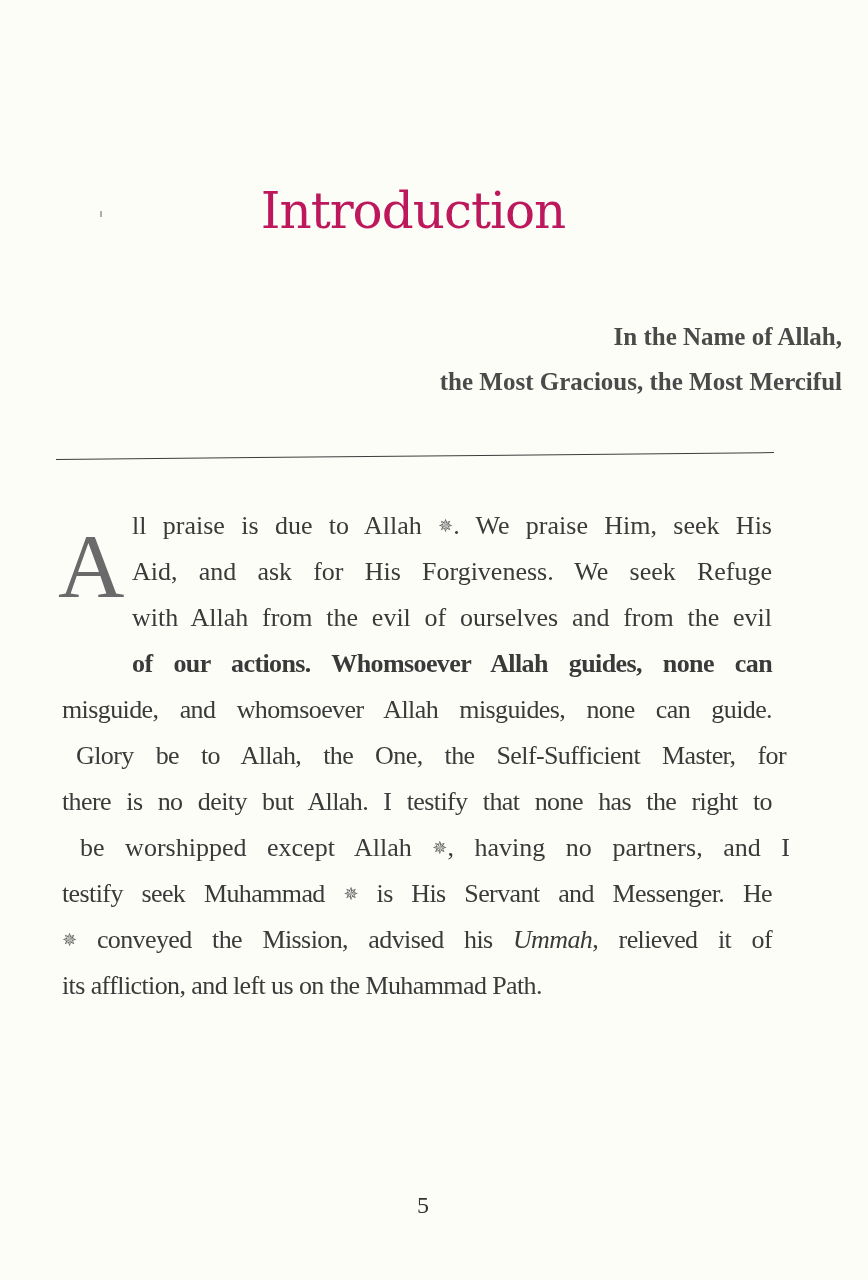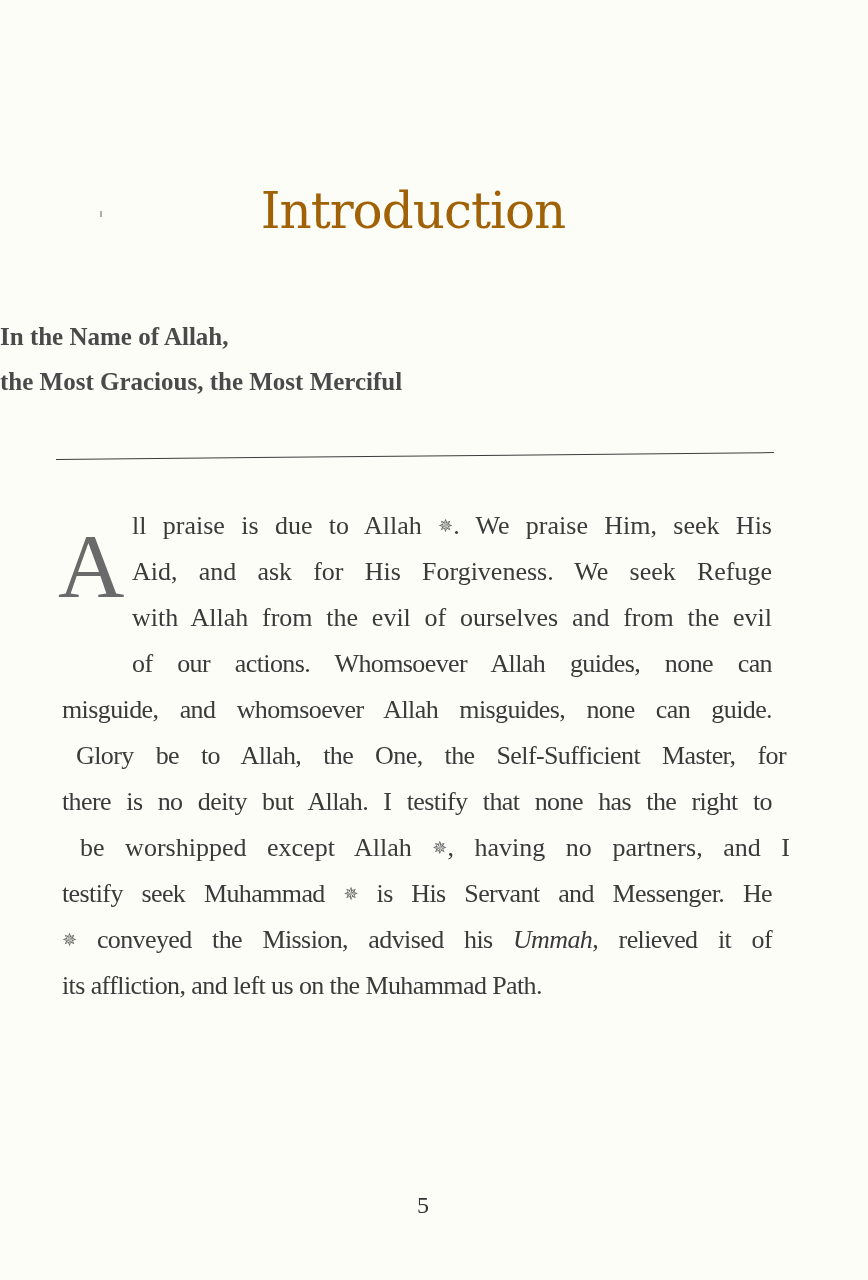--- a/index.html
+++ b/index.html
@@ -27,29 +27,29 @@
     .chapter-title {
       position: absolute;
       left: 0;
       top: 176px;
       width: 826px;
       text-align: center;
       font-family: "DejaVu Serif", "Liberation Serif", serif;
       font-size: 50px;
       font-weight: normal;
       letter-spacing: -1px;
-      color: #a16207;
+      color: #be185d;
       line-height: 70px;
       margin: 0;
     }
     .basmala {
       position: absolute;
-      left: 0;
+      left: 16px;
       width: 826px;
-      text-align: left;
+      text-align: right;
       font-family: "Liberation Serif", serif;
       font-weight: bold;
       font-size: 25px;
       color: #4a4a4a;
       margin: 0;
       line-height: 30px;
     }
     .basmala.l1 { top: 322px; }
     .basmala.l2 { top: 367px; }
     .rule {
@@ -125,21 +125,21 @@
 <div>
   <div class="line" style="left:132px; width:640px; top:503px;">
     <span>ll praise is due to Allah </span><span class="seal">✵</span><span>.  We praise Him, seek His</span>
   </div>
   <div class="line" style="left:132px; width:640px; top:549px;">
     <span>Aid, and ask for His Forgiveness.  We seek Refuge</span>
   </div>
   <div class="line" style="left:132px; width:640px; top:595px;">
     <span>with Allah from the evil of ourselves and from the evil</span>
   </div>
-  <div class="line narrow" style="left:132px; width:640px; top:641px;">
+  <div class="line narrow" style="left:132px; width:640px; top:641px;font-weight:bold;">
     <span>of our actions.  Whomsoever Allah guides, none can</span>
   </div>
   <div class="line narrow" style="left:62px; width:710px; top:687px;">
     <span>misguide, and whomsoever Allah misguides, none can guide.</span>
   </div>
   <div class="line narrow" style="left:76px; width:710px; top:733px;">
     <span>Glory be to Allah, the One, the Self-Sufficient Master, for</span>
   </div>
   <div class="line narrow" style="left:62px; width:710px; top:779px;">
     <span>there is no deity but Allah. I testify that none has the right to</span>

